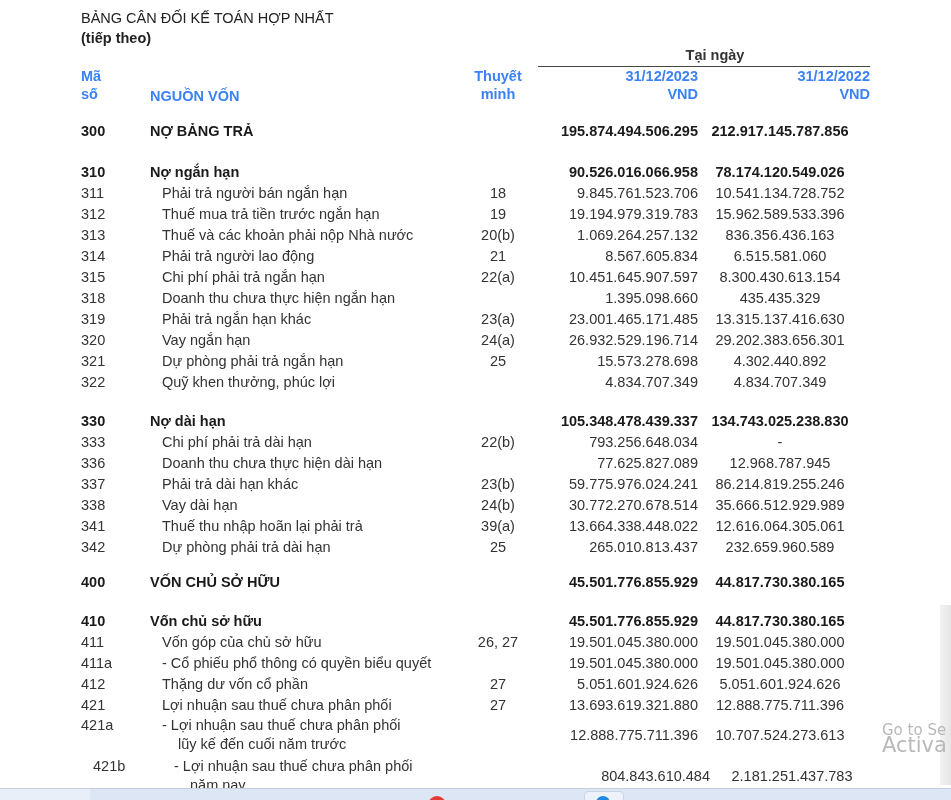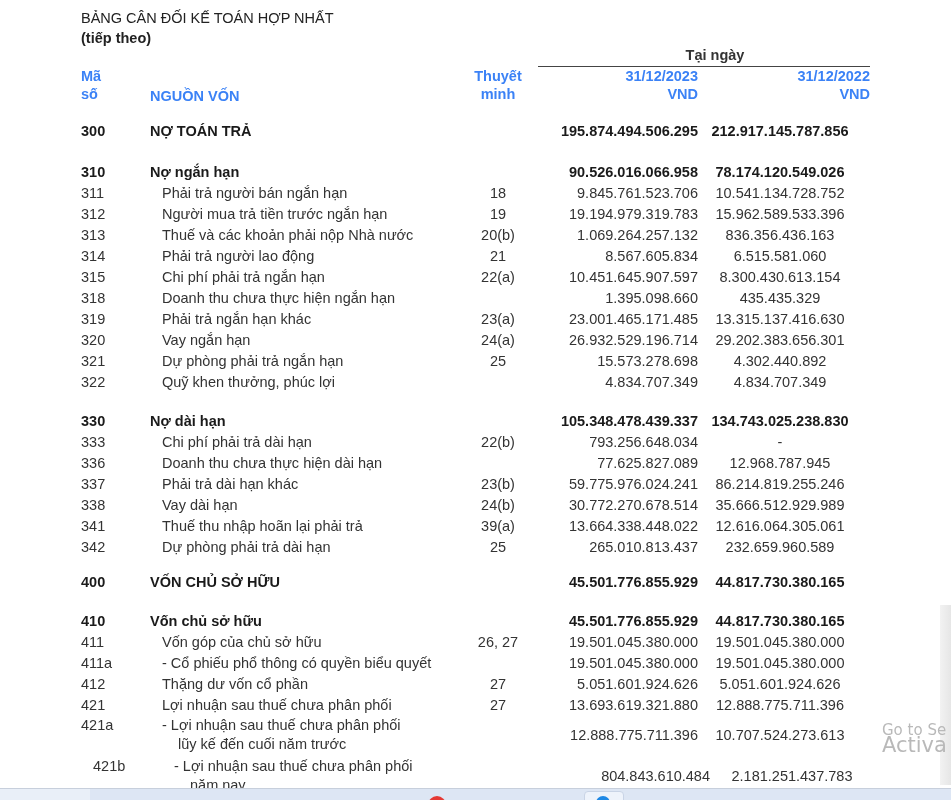--- a/index.html
+++ b/index.html
@@ -64,42 +64,42 @@
     <div>VND</div>
   </div>
   <div class="hdr y2">
     <div>31/12/2022</div>
     <div>VND</div>
   </div>
 
   <div id="rows">
       <div class="row bold" style="top: 121px;">
         <span class="c">300</span>
-        <span class="l">NỢ TOÁN TRẢ</span>
+        <span class="l">NỢ BẢNG TRẢ</span>
         <span class="n"></span>
         <span class="v1">195.874.494.506.295</span>
         <span class="v2">212.917.145.787.856</span>
       </div>
       <div class="row bold" style="top: 162px;">
         <span class="c">310</span>
         <span class="l">Nợ ngắn hạn</span>
         <span class="n"></span>
         <span class="v1">90.526.016.066.958</span>
         <span class="v2">78.174.120.549.026</span>
       </div>
       <div class="row" style="top: 183px;">
         <span class="c">311</span>
         <span class="l">Phải trả người bán ngắn hạn</span>
         <span class="n">18</span>
         <span class="v1">9.845.761.523.706</span>
         <span class="v2">10.541.134.728.752</span>
       </div>
       <div class="row" style="top: 204px;">
         <span class="c">312</span>
-        <span class="l">Người mua trả tiền trước ngắn hạn</span>
+        <span class="l">Thuế mua trả tiền trước ngắn hạn</span>
         <span class="n">19</span>
         <span class="v1">19.194.979.319.783</span>
         <span class="v2">15.962.589.533.396</span>
       </div>
       <div class="row" style="top: 225px;">
         <span class="c">313</span>
         <span class="l">Thuế và các khoản phải nộp Nhà nước</span>
         <span class="n">20(b)</span>
         <span class="v1">1.069.264.257.132</span>
         <span class="v2">836.356.436.163</span>

